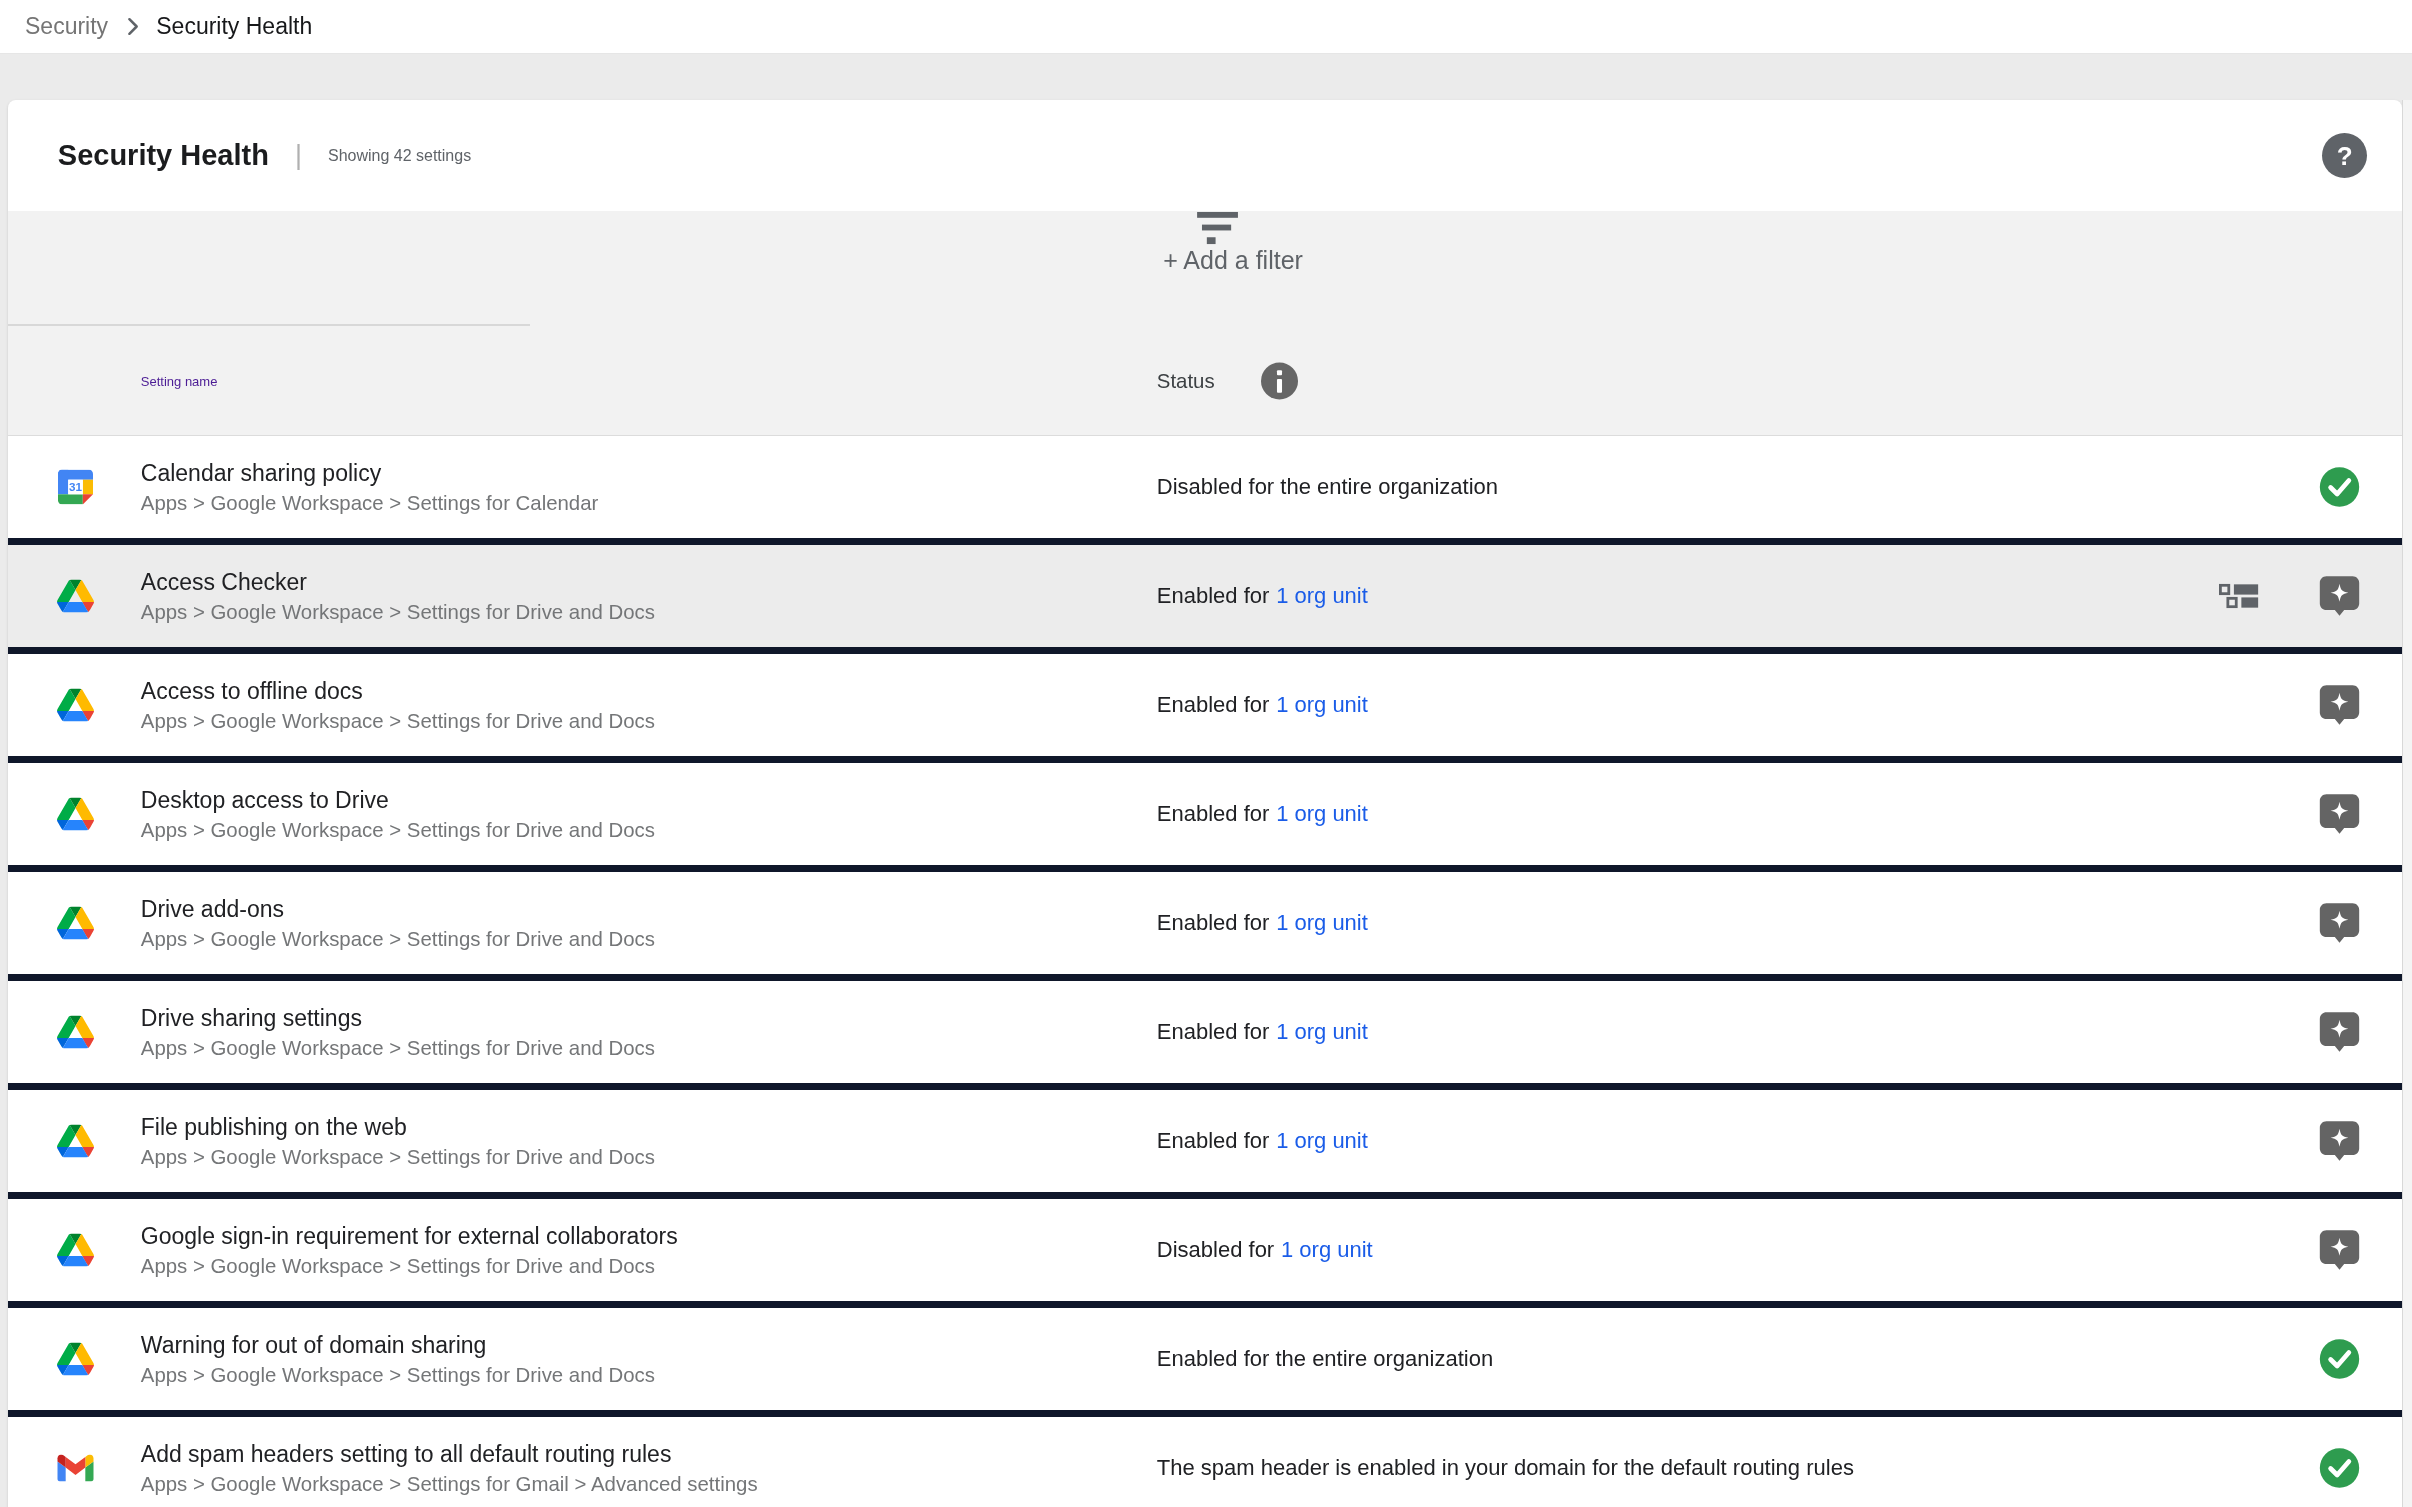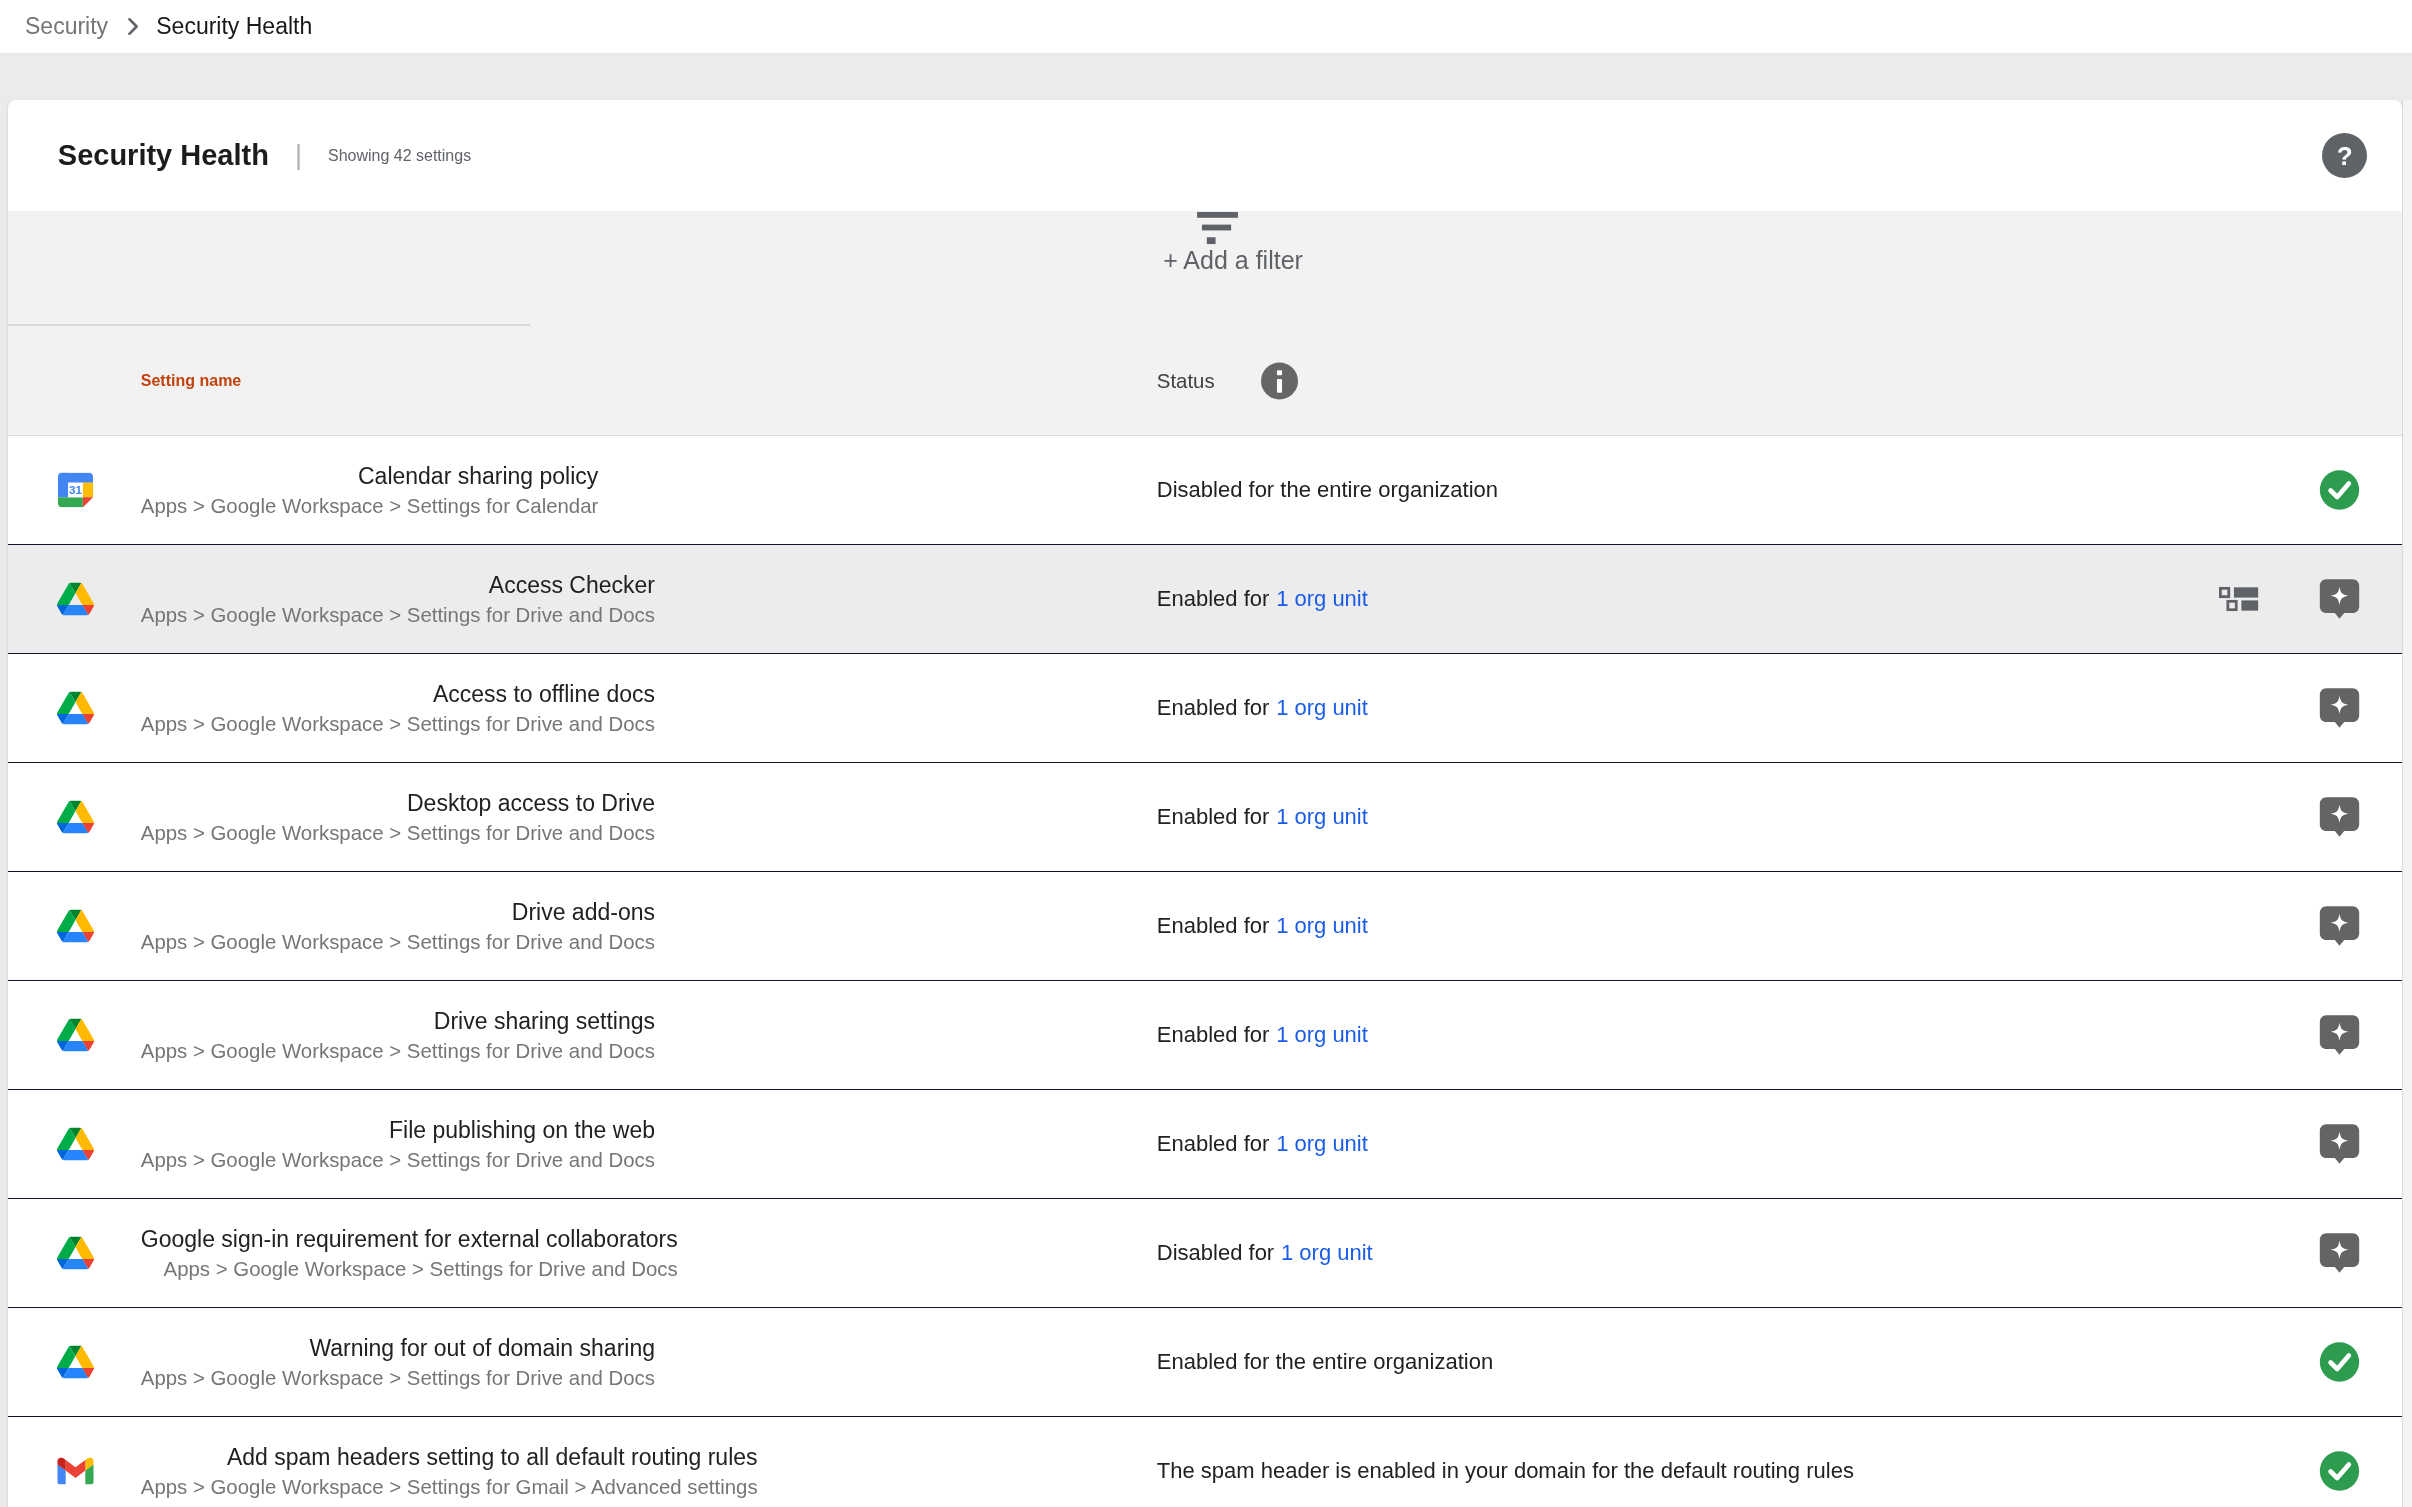--- a/index.html
+++ b/index.html
@@ -39,26 +39,26 @@
   }
   .help-btn span{ color:#fff; font-size:26px; font-weight:700; line-height:1; }
 
   
   .toolbar{ background:#f2f2f2; border-bottom:1px solid #dcdcdc; }
   .filter-row{ height:115px; display:flex; align-items:center; padding-left:56px; position:relative; cursor:pointer;flex-direction:column; }
   .filter-row::after{ content:""; position:absolute; left:0; bottom:0; width:522px; height:1.9px; background:#d8d8d8; }
   .filter-glyph{ display:flex; margin-right:29px; }
   .filter-label{ font-size:25px; color:#5f6368; }
   .table-header{ height:109px; position:relative; }
-  .col-setting{ position:absolute; left:133px; top:50%; transform:translateY(-50%); font-size:16px; font-weight:700; color:#c2410c; }
+  .col-setting{ position:absolute; left:133px; top:50%; transform:translateY(-50%); font-size:13px; font-weight:400; color:#4c1d95; }
   .col-status{ position:absolute; left:1149px; top:50%; transform:translateY(-50%); font-size:20.4px; font-weight:500; color:#3c4043; }
   .info-icon{ position:absolute; left:1252px; top:50%; transform:translateY(-50%); display:flex; cursor:pointer; }
 
   
-  .row{ height:109px; position:relative; background:#fff; border-bottom:1px solid #0f172a; cursor:pointer;text-align:right; }
+  .row{ height:109px; position:relative; background:#fff; border-bottom:7px solid #0f172a; cursor:pointer; }
   .row.highlighted{ background:#ececec; }
   .app-icon{ position:absolute; left:48px; top:50%; transform:translateY(-50%); width:39px; height:39px;
              display:flex; align-items:center; justify-content:center; }
   .name-cell{ position:absolute; left:133px; top:50%; transform:translateY(-50%); }
   .row-title{ font-size:23px; color:#202124; line-height:32px; }
   .row-path{ font-size:20.4px; color:#747678; line-height:29px; }
   .status-cell{ position:absolute; left:1149px; top:50%; transform:translateY(-50%); font-size:22px; color:#202124; white-space:nowrap; }
   .status-link{ color:#1a5ce8; text-decoration:none; margin-left:6.8px; cursor:pointer; }
   .org-icon{ position:absolute; left:2211px; top:50%; transform:translateY(-50%); display:flex; }
   .right-icon{ position:absolute; left:2309px; top:50%; transform:translateY(-50%); width:45px; height:45px; display:flex; }

